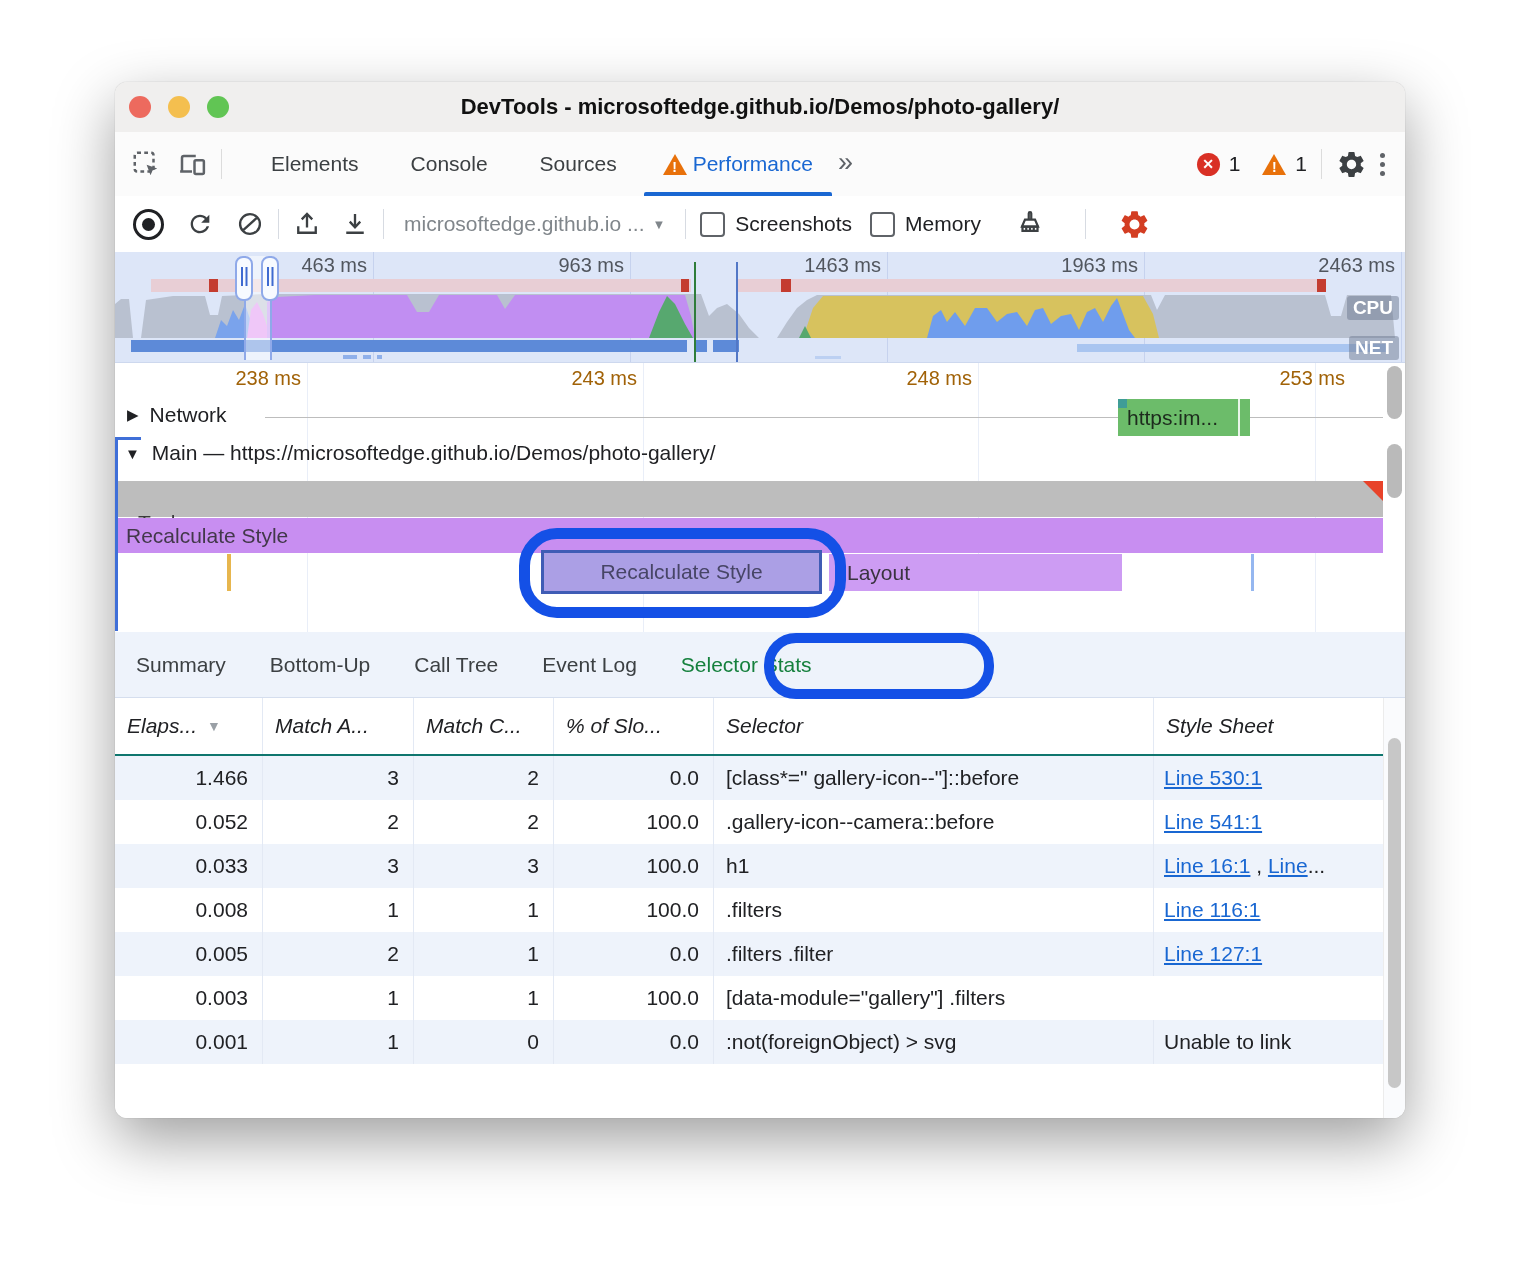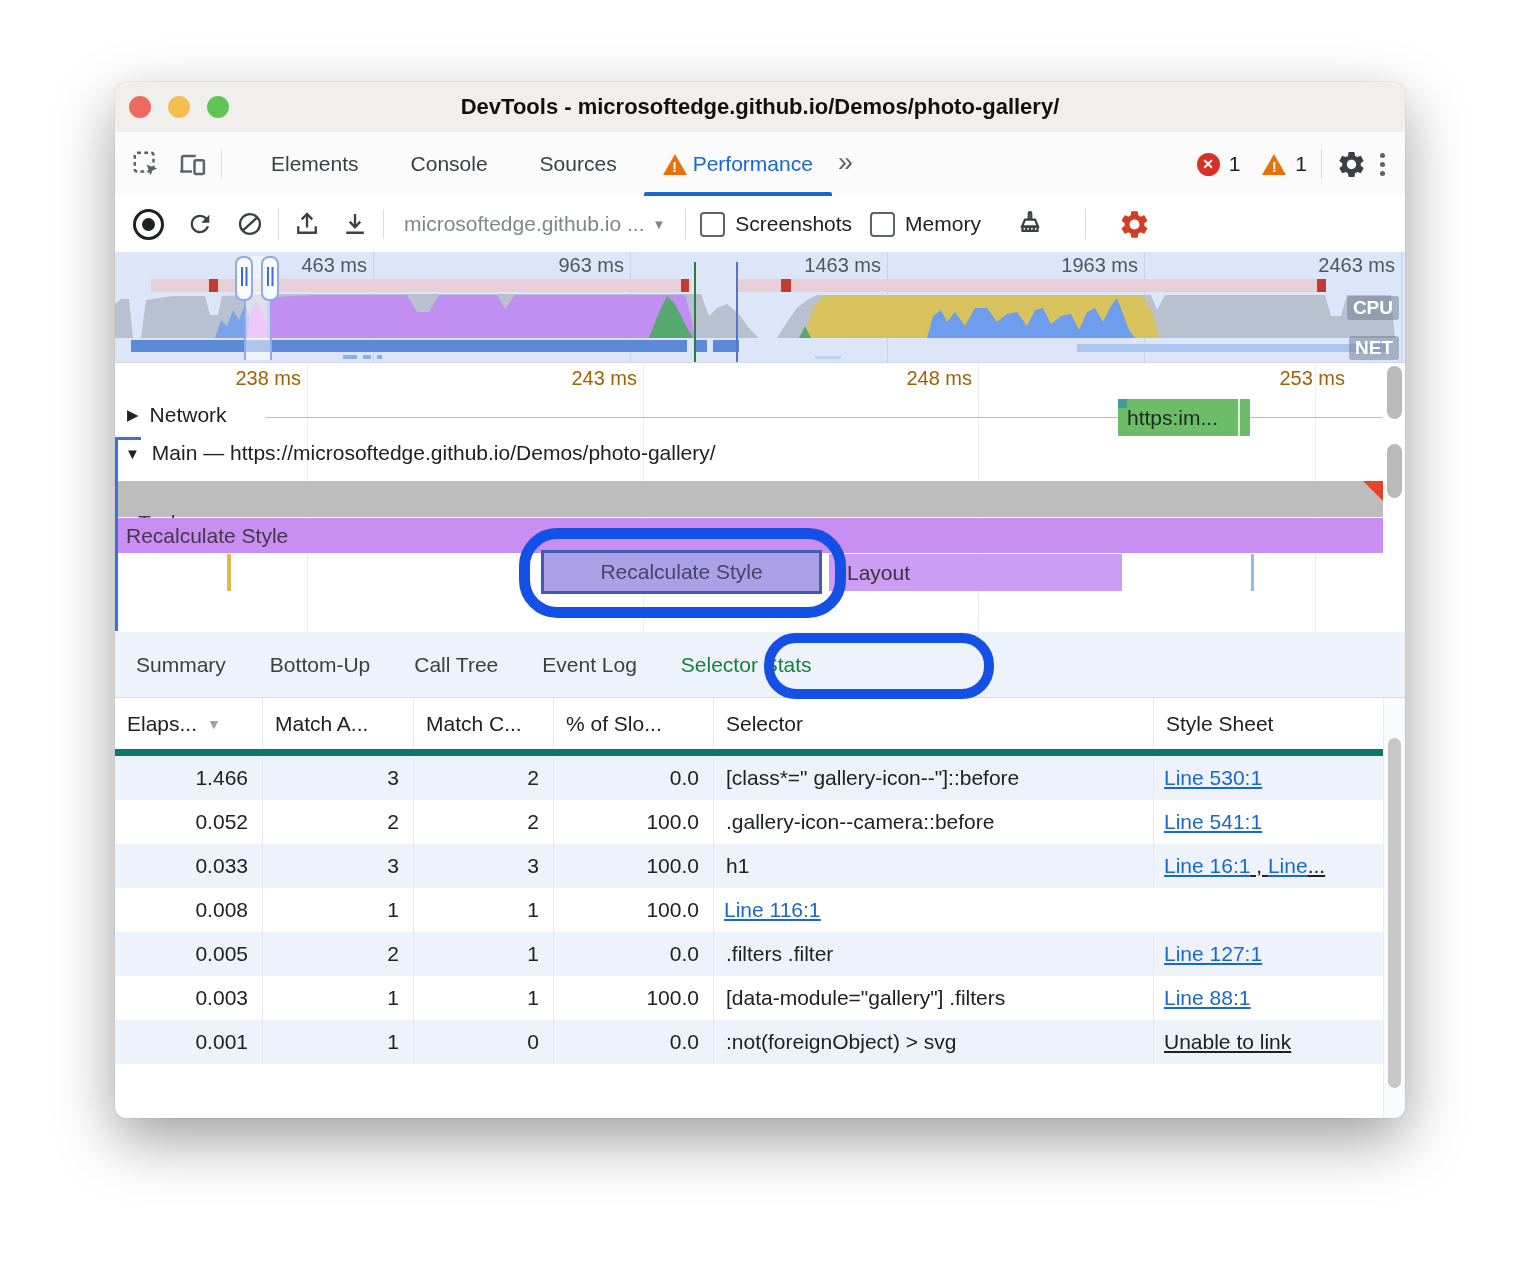--- a/index.html
+++ b/index.html
@@ -80,29 +80,29 @@
     box-sizing:border-box;z-index:4;display:flex;align-items:center;justify-content:center;font-size:21px;color:#474566;}
   .fscroll{position:absolute;left:1272px;width:15px;border-radius:8px;background:#bababa;z-index:5;}
   
   .paneltabs{position:absolute;left:0;top:550px;width:100%;height:66px;background:#eef3fb;border-bottom:1px solid #d5deee;
     box-sizing:border-box;display:flex;align-items:center;padding-left:21px;gap:44px;}
   .ptab{font-size:21px;color:#3c4043;}
   .ptab.active{color:#15803d;}
   
   .stats{position:absolute;left:0;top:616px;width:100%;height:420px;background:#fff;}
   .grid-row{display:grid;grid-template-columns:148px 151px 140px 160px 440px 229px;width:1268px;}
-  .hrow{height:58px;border-bottom:7px solid #0f766e;box-sizing:border-box;}
+  .hrow{height:58px;border-bottom:2px solid #0f766e;box-sizing:border-box;font-style:italic;}
   .hcell{display:flex;align-items:center;padding-left:12px;font-size:21px;color:#202124;border-right:1px solid #e3e9f4;box-sizing:border-box;}
   .hcell:last-child{border-right:none;}
   .sort-arrow{margin-left:10px;font-size:14px;color:#9aa0a6;}
   .trow{height:44px;}
   .trow.alt{background:#eef3fb;}
   .tcell{font-size:21px;color:#202124;line-height:44px;border-right:1px solid #e3e9f4;box-sizing:border-box;
     white-space:nowrap;overflow:hidden;}
-  .tcell:last-child{border-right:none;text-decoration:underline;}
+  .tcell:last-child{border-right:none;}
   .tcell.num{text-align:right;padding-right:14px;}
   .tcell.sel{padding-left:12px;}
   .tcell.sheet{padding-left:10px;}
   .slink{color:#1967d2;text-decoration:underline;}
   .vscroll{position:absolute;left:1268px;top:0;width:22px;height:420px;background:#fafbfd;border-left:1px solid #ececec;box-sizing:border-box;}
   .vthumb{position:absolute;left:4px;top:40px;width:13px;height:350px;background:#c7c7c7;border-radius:8px;}
   
   .ring{position:absolute;border:11px solid #1450e6;border-radius:38px;z-index:60;box-sizing:border-box;}
   .ring1{left:404px;top:446px;width:327px;height:90px;}
   .ring2{left:649px;top:551px;width:230px;height:66px;border-width:10px;border-radius:32px;}
@@ -400,37 +400,37 @@
             <div class="tcell num">3</div>
             <div class="tcell num">100.0</div>
             <div class="tcell sel">h1</div>
             <div class="tcell sheet"><span class="slink">Line 16:1</span><span> , </span><span class="slink">Line</span><span>...</span></div>
           </div>
           <div class="grid-row trow">
             <div class="tcell num">0.008</div>
             <div class="tcell num">1</div>
             <div class="tcell num">1</div>
             <div class="tcell num">100.0</div>
+            <div class="tcell sel">.filters</div>
             <div class="tcell sheet"><span class="slink">Line 116:1</span></div>
           </div>
           <div class="grid-row trow alt">
             <div class="tcell num">0.005</div>
             <div class="tcell num">2</div>
             <div class="tcell num">1</div>
             <div class="tcell num">0.0</div>
             <div class="tcell sel">.filters .filter</div>
             <div class="tcell sheet"><span class="slink">Line 127:1</span></div>
           </div>
           <div class="grid-row trow">
             <div class="tcell num">0.003</div>
             <div class="tcell num">1</div>
             <div class="tcell num">1</div>
             <div class="tcell num">100.0</div>
             <div class="tcell sel">[data-module="gallery"] .filters</div>
-            <div class="tcell sheet"><span class="slink">Line 88:1</span></div>
           </div>
           <div class="grid-row trow alt">
             <div class="tcell num">0.001</div>
             <div class="tcell num">1</div>
             <div class="tcell num">0</div>
             <div class="tcell num">0.0</div>
             <div class="tcell sel">:not(foreignObject) &gt; svg</div>
             <div class="tcell sheet"><span>Unable to link</span></div>
           </div>
         </div>

